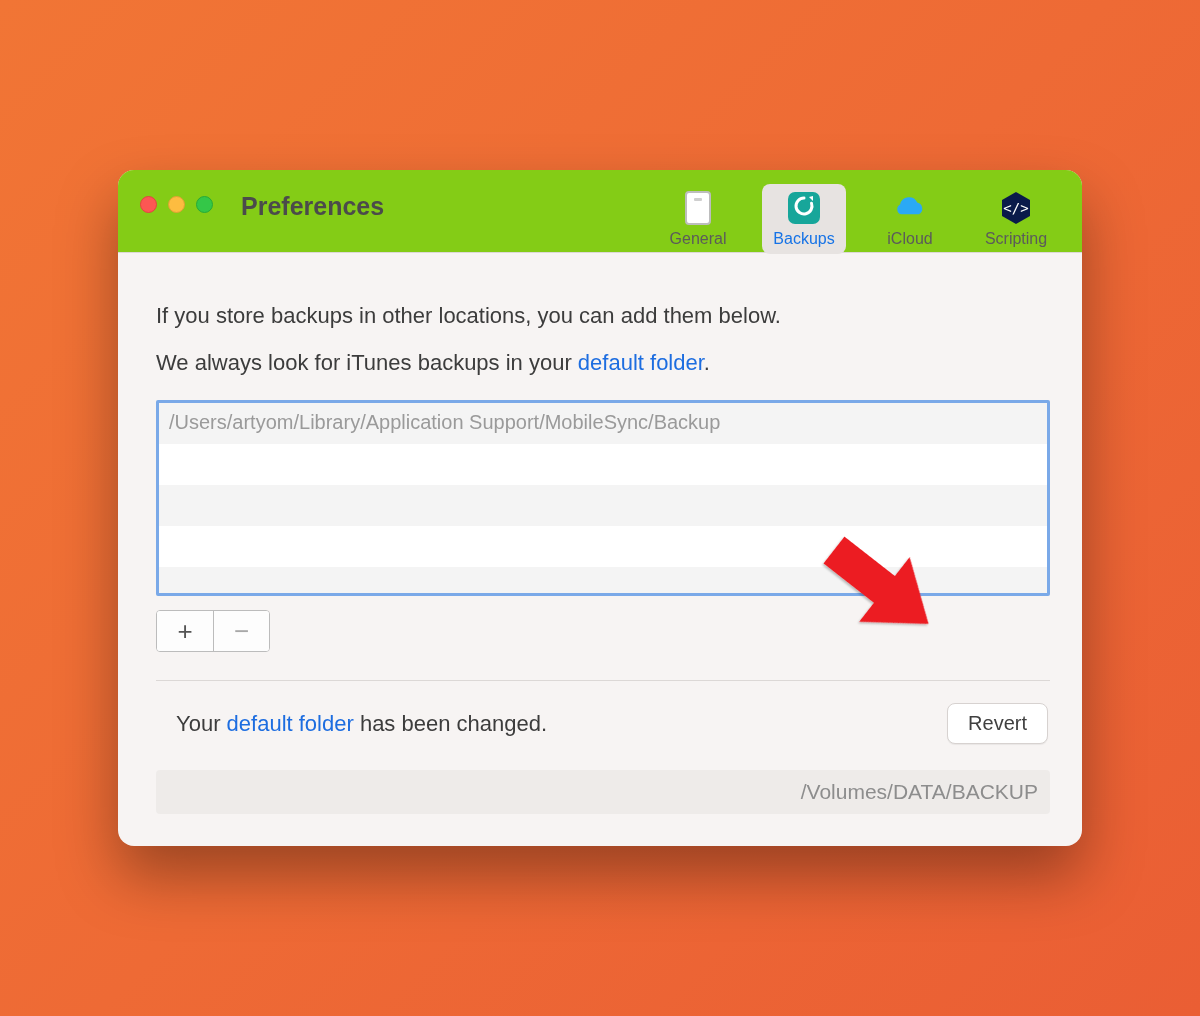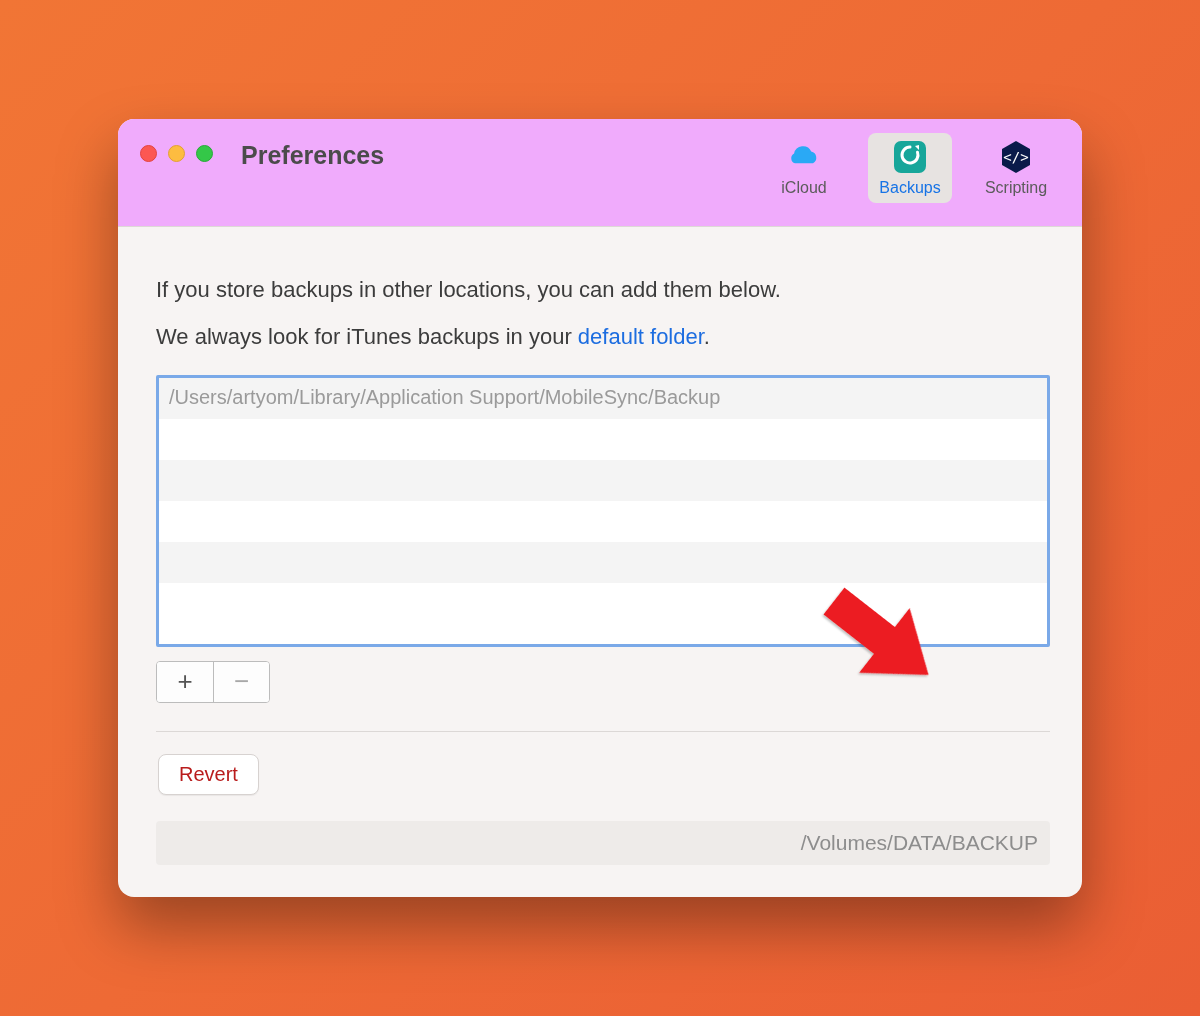--- a/index.html
+++ b/index.html
@@ -18,23 +18,23 @@
     background: #f7f4f3;
     border-radius: 16px;
     box-shadow: 0 30px 60px rgba(0,0,0,0.35);
     overflow: hidden;
     position: relative;
   }
   .titlebar {
     display: flex;
     align-items: flex-start;
     padding: 14px 20px 0 22px;
-    height: 108px;
+    height: 83px;
     border-bottom: 1px solid #ddd8d6;
-    background: #f0abfc;
+    background: #84cc16;
   }
   .traffic {
     display: flex;
     gap: 11px;
     padding-top: 12px;
   }
   .tl-btn {
     width: 17px; height: 17px; border-radius: 50%;
   }
   .tl-close { background:#fc5753; border:1px solid #e24340;}
@@ -76,21 +76,21 @@
 
   .content {
     padding: 48px 32px 32px 38px;
     font-size: 22px;
     color: #3c3c3c;
   }
   .intro-line { margin-bottom: 16px; line-height:1.4; }
   .intro-line a, .link { color:#1d6de0; text-decoration:none; }
   .listbox {
     margin-top: 22px;
-    height: 272px;
+    height: 196px;
     border: 3px solid #7aa9e8;
     border-radius: 2px;
     background: #fff;
     overflow: hidden;
   }
   .listrow {
     height: 41px;
     padding: 8px 10px;
     font-size: 20px;
     color: #9a9a9a;
@@ -126,21 +126,21 @@
     display:flex; align-items:center; justify-content:space-between;
     padding: 0 2px;
   }
   .status-text { font-size:22px; color:#3c3c3c; padding-left:18px; }
   .revert-btn {
     background:#ffffff;
     border:1px solid #d7d2d0;
     border-radius:8px;
     padding: 8px 20px;
     font-size:20px;
-    color:#b91c1c;
+    color:#404040;
     box-shadow: 0 1px 1px rgba(0,0,0,0.06);
     cursor:pointer;
   }
 
   .pathbox {
     margin-top: 26px;
     background:#eeebe9;
     border-radius:4px;
     padding:10px 12px;
     font-size:21px;
@@ -167,35 +167,44 @@
     <div class="traffic">
       <div class="tl-btn tl-close"></div>
       <div class="tl-btn tl-min"></div>
       <div class="tl-btn tl-max"></div>
     </div>
     <div class="win-title">Preferences</div>
 
     <div class="toolbar">
       <div class="tool-item">
         <div class="tool-icon">
-          <svg width="40" height="30" viewBox="0 0 40 30">
-            <path d="M30 22 a7 7 0 0 0 -2 -13 a10 10 0 0 0 -19 2 a6 6 0 0 0 1 11 z" fill="#2aa9f5"></path>
-          </svg>
-        </div>
-        <span class="tool-label">iCloud</span>
+          <svg width="30" height="34" viewBox="0 0 30 34">
+            <rect x="3" y="1" width="24" height="32" rx="3" fill="#fff" stroke="#bdbdbd" stroke-width="2"></rect>
+            <rect x="11" y="7" width="8" height="3" rx="1" fill="#cfcfcf"></rect>
+          </svg>
+        </div>
+        <span class="tool-label">General</span>
       </div>
       <div class="tool-item selected">
         <div class="tool-icon">
           <svg width="36" height="36" viewBox="0 0 36 36">
             <rect x="2" y="2" width="32" height="32" rx="7" fill="#17a69a"></rect>
             <path d="M18 8 a8 8 0 1 0 7.5 5.2" fill="none" stroke="#fff" stroke-width="3" stroke-linecap="round"></path>
             <path d="M23 7 l4 -1 l0 5 z" fill="#fff"></path>
           </svg>
         </div>
         <span class="tool-label">Backups</span>
+      </div>
+      <div class="tool-item">
+        <div class="tool-icon">
+          <svg width="40" height="30" viewBox="0 0 40 30">
+            <path d="M30 22 a7 7 0 0 0 -2 -13 a10 10 0 0 0 -19 2 a6 6 0 0 0 1 11 z" fill="#2aa9f5"></path>
+          </svg>
+        </div>
+        <span class="tool-label">iCloud</span>
       </div>
       <div class="tool-item">
         <div class="tool-icon">
           <svg width="36" height="36" viewBox="0 0 36 36">
             <polygon points="18,2 32,10 32,26 18,34 4,26 4,10" fill="#0a1a4a"></polygon>
             <text x="18" y="23" text-anchor="middle" fill="#fff" font-size="14" font-family="monospace">&lt;/&gt;</text>
           </svg>
         </div>
         <span class="tool-label">Scripting</span>
       </div>
@@ -220,20 +229,23 @@
     <div class="listactions">
       <div class="segbtns">
         <button>+</button>
         <button>−</button>
       </div>
     </div>
 
     <hr class="divider">
 
     <div class="status-row">
+      <span class="status-text">
+        <span>Your </span><a href="#" class="link">default folder</a><span> has been changed.</span>
+      </span>
       <button class="revert-btn">Revert</button>
     </div>
 
     <div class="pathbox">/Volumes/DATA/BACKUP</div>
   </div>
 
   <svg class="arrow-overlay" viewBox="0 0 160 160">
     <defs>
       <filter id="ds" x="-20%" y="-20%" width="140%" height="140%">
         <feDropShadow dx="0" dy="2" stdDeviation="1" flood-opacity="0.25"></feDropShadow>

